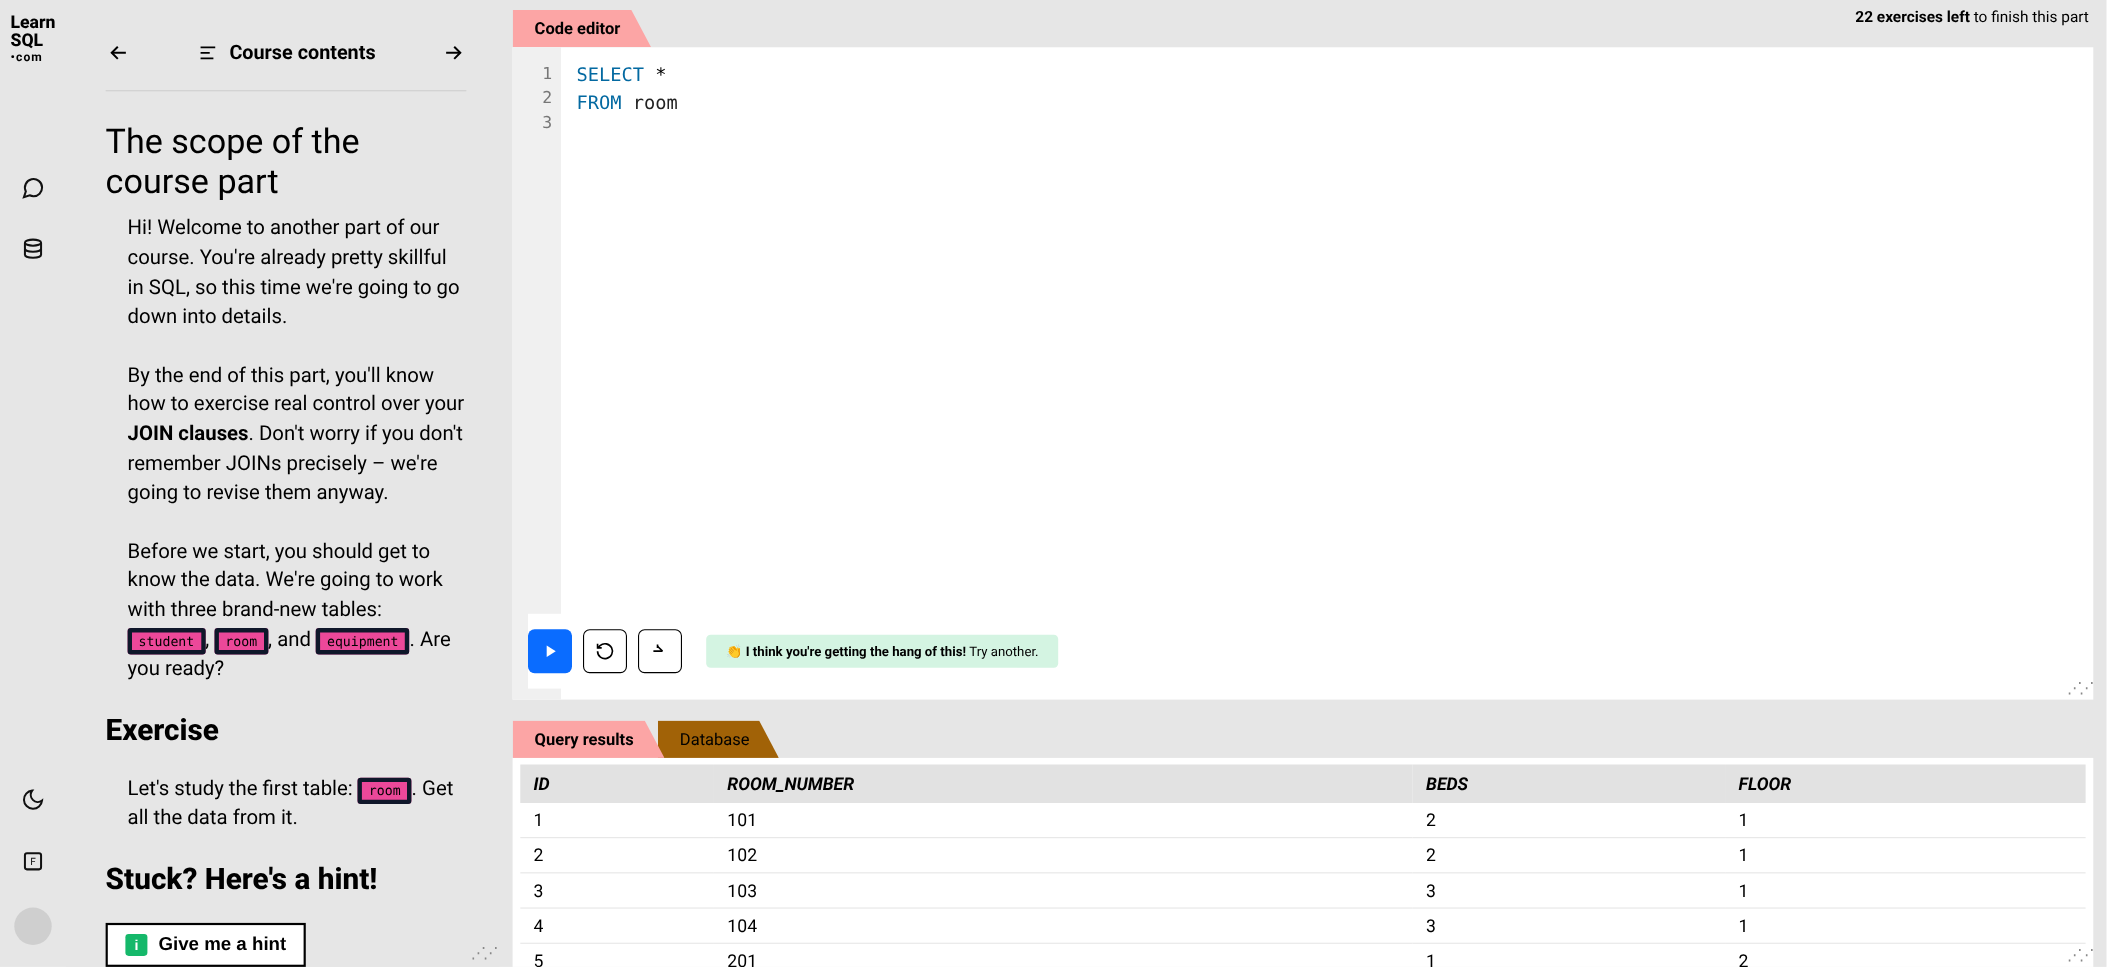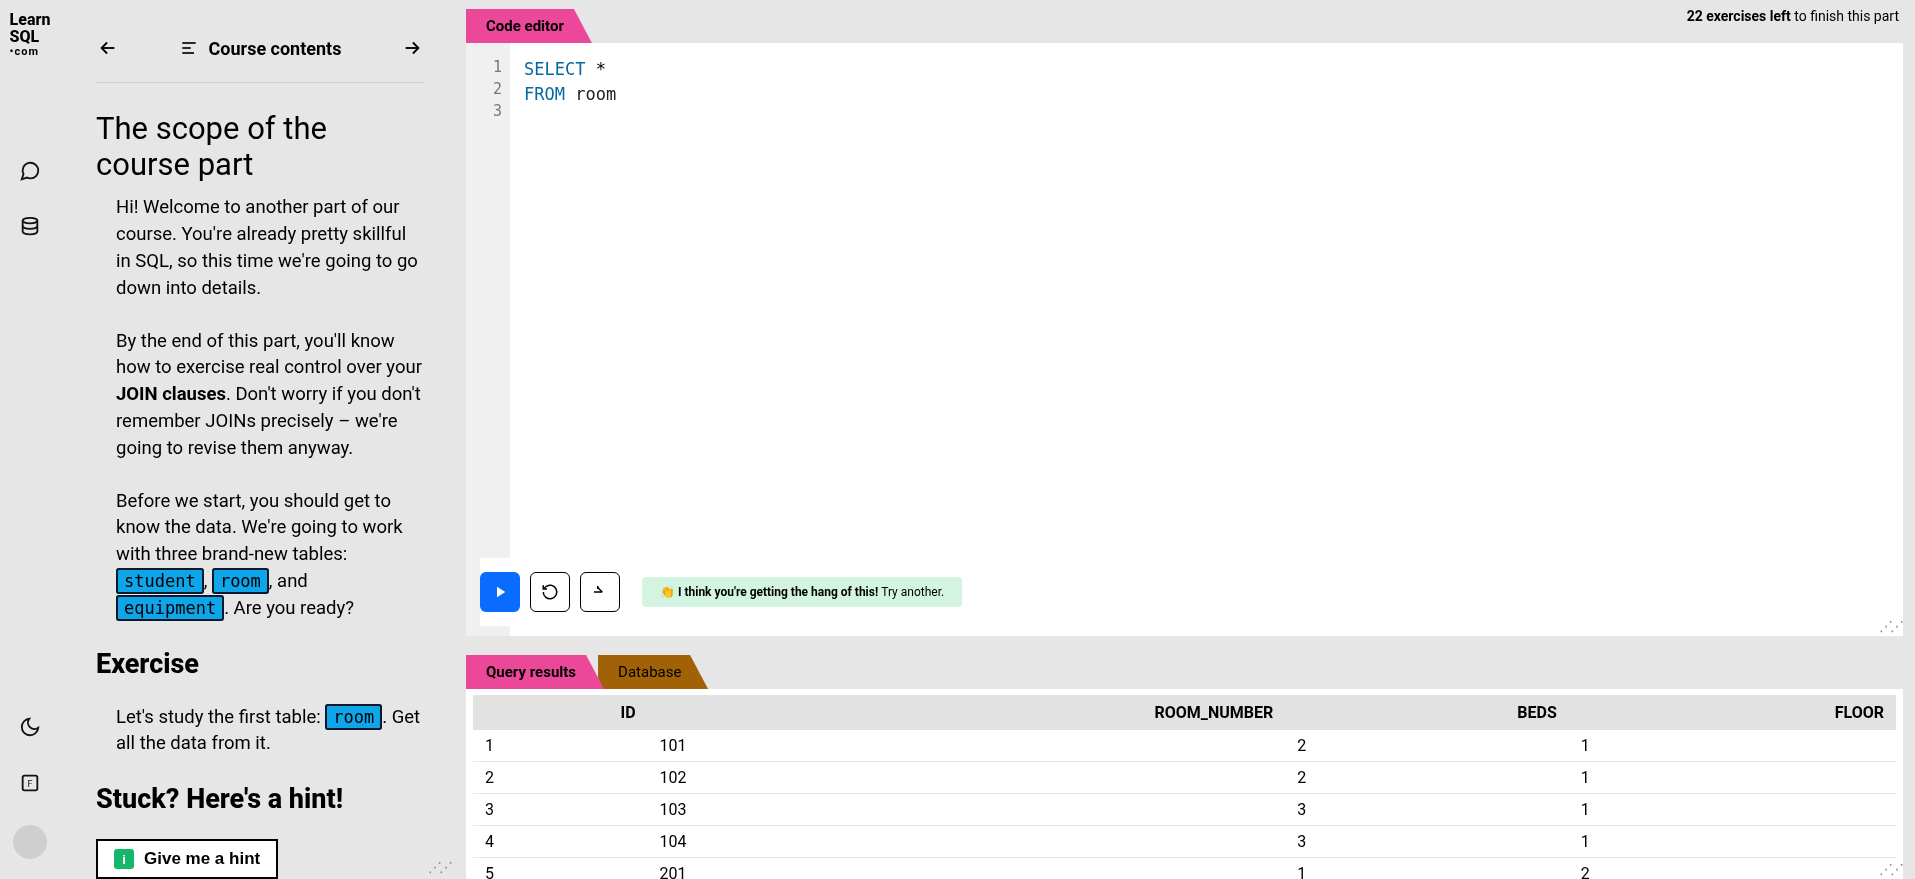--- a/index.html
+++ b/index.html
@@ -79,25 +79,25 @@
   margin-bottom: 12px;
 }
 .lesson-body p {
   font-size: 18.5px;
   line-height: 1.45;
   margin-bottom: 26px;
   margin-left: 20px;
 }
 .inline-code {
   font-family: ui-monospace, Menlo, Consolas, monospace;
-  background: #0ea5e9;
-  border: 2px solid #0f172a;
+  background: #ec4899;
+  border: 4px solid #0f172a;
   padding: 1px 6px;
   border-radius: 3px;
-  font-size: 17px;
+  font-size: 12px;
 }
 .section-h {
   font-size: 27px;
   font-weight: 800;
   margin: 8px 0 24px 0;
 }
 .hint-btn, .answer-btn {
   display: inline-flex;
   align-items: center;
   gap: 10px;
@@ -135,21 +135,21 @@
 }
 .progress-text .bold { font-weight: 700; }
 
 
 .tab-row {
   display: flex;
   align-items: flex-end;
   height: 35px;
 }
 .tab {
-  background: #ec4899;
+  background: #fca5a5;
   padding: 8px 20px 8px 20px;
   font-size: 15px;
   border-top-right-radius: 0px;
   position: relative;
   margin-right: -6px;
   clip-path: polygon(0 0, calc(100% - 18px) 0, 100% 100%, 0 100%);
   cursor: pointer;
   min-width: 110px;
 }
 .tab.active {
@@ -250,23 +250,24 @@
   cursor: nwse-resize;
 }
 table.results {
   width: calc(100% - 14px);
   border-collapse: collapse;
   margin: 6px 7px 0 7px;
   font-size: 16px;
 }
 table.results th {
   background: #e2e2e2;
-  text-align: right;
+  text-align: left;
   font-weight: 700;
   padding: 8px 12px;
+  font-style: italic;
 }
 table.results td {
   padding: 6px 12px;
   border-bottom: 1px solid #e6e6e6;
 }
 </style>
 </head>
 <body>
 
 <div class="icon-rail">

